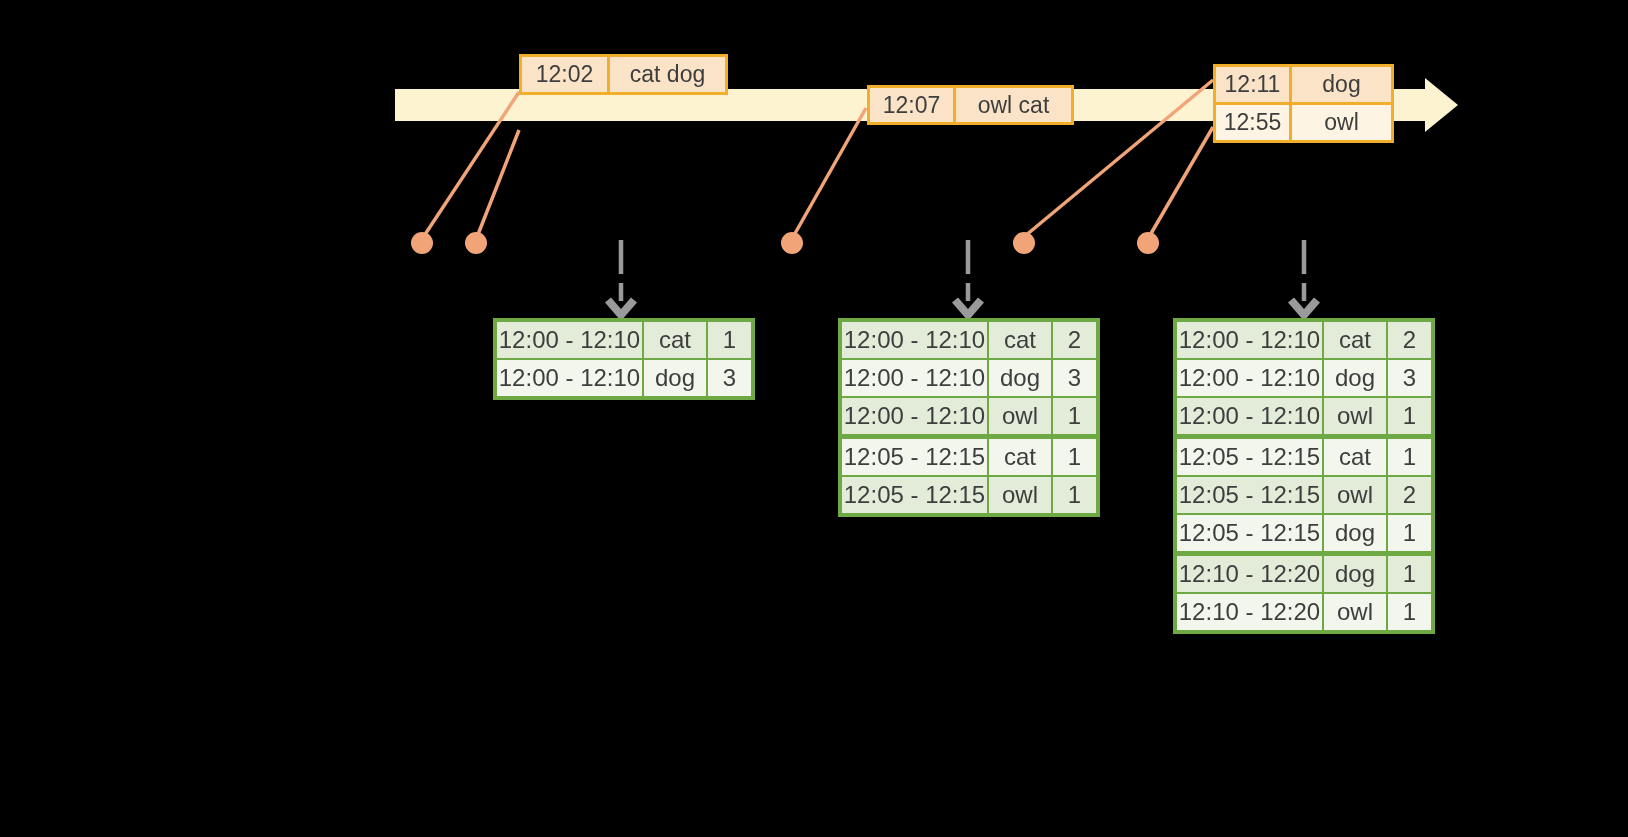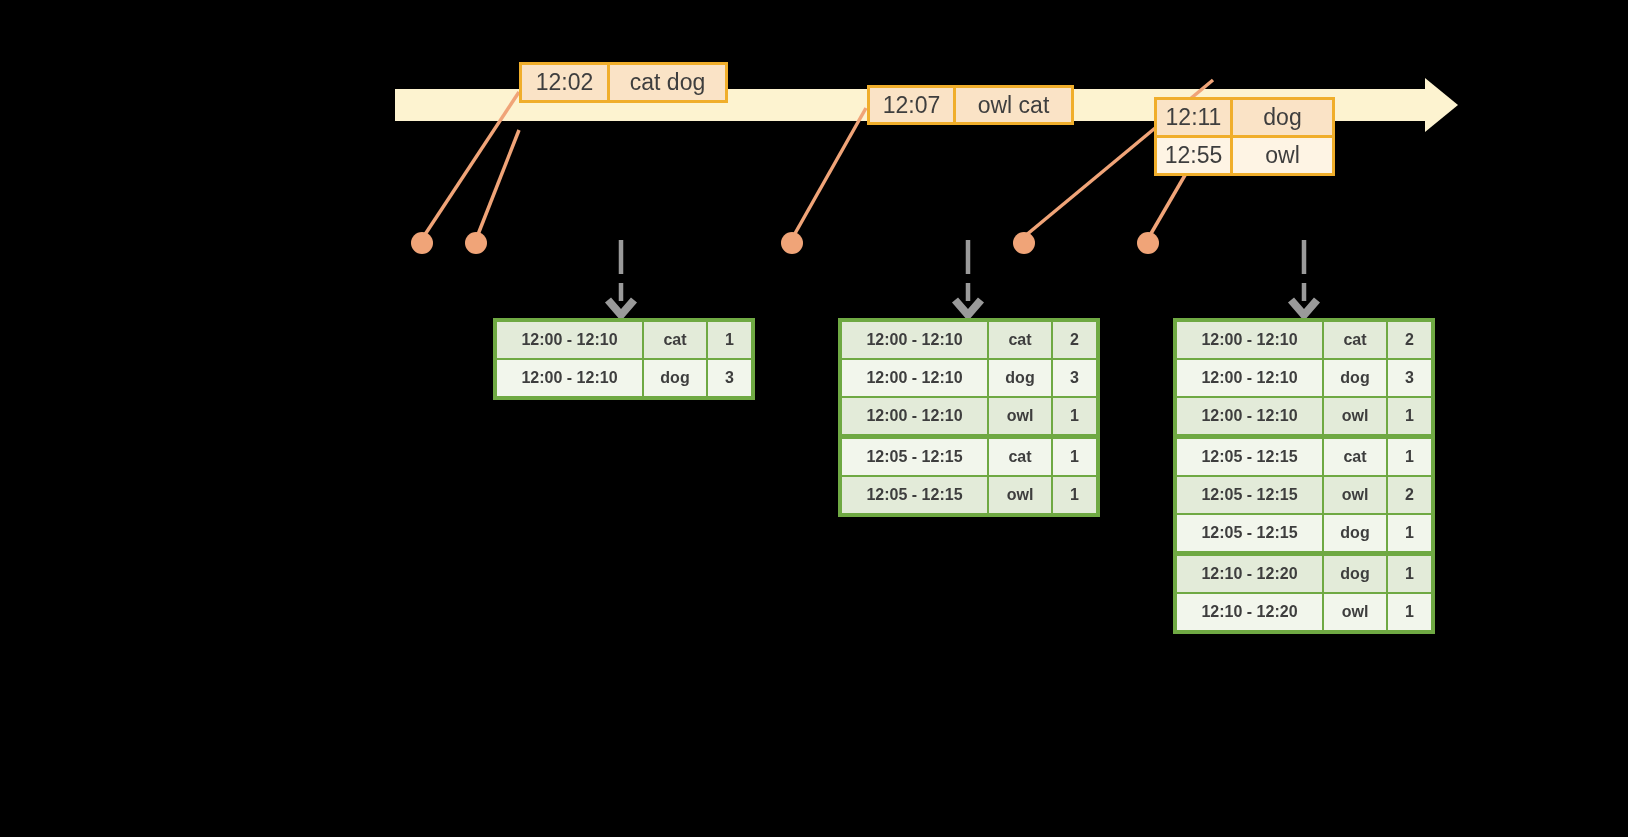--- a/index.html
+++ b/index.html
@@ -35,33 +35,32 @@
     text-align: center;
     vertical-align: middle;
     height: 33px;
     overflow: hidden;
     white-space: nowrap;
   }
   table.event-table tr:nth-child(odd) td  { background: #FAE3C6; }
   table.event-table tr:nth-child(even) td { background: #FEF4E4; }
   table.event-table.single td { height: 32px; }
 
-  #event-table-1 { left: 519px; top: 62px; border-radius: 29px; }
+  #event-table-1 { left: 519px; top: 54px; border-radius: 29px; }
   #event-table-2 { left: 867px; top: 85px; }
-  #event-table-3 { left: 1154px; top: 64px; margin-top: 33px; }
+  #event-table-3 { left: 1213px; top: 64px; }
 
   
   table.result-table {
     position: absolute;
     border-collapse: collapse;
     table-layout: fixed;
     border: 4px solid #6FA943;
-    font-size: 16px;
+    font-size: 24px;
     z-index: 2;
-    font-weight: bold;
   }
   table.result-table td {
     border: 2px solid #6FA943;
     text-align: center;
     vertical-align: middle;
     height: 34px;
     overflow: hidden;
     white-space: nowrap;
   }
   table.result-table tr:nth-child(odd) td  { background: #E3EBD9; }

